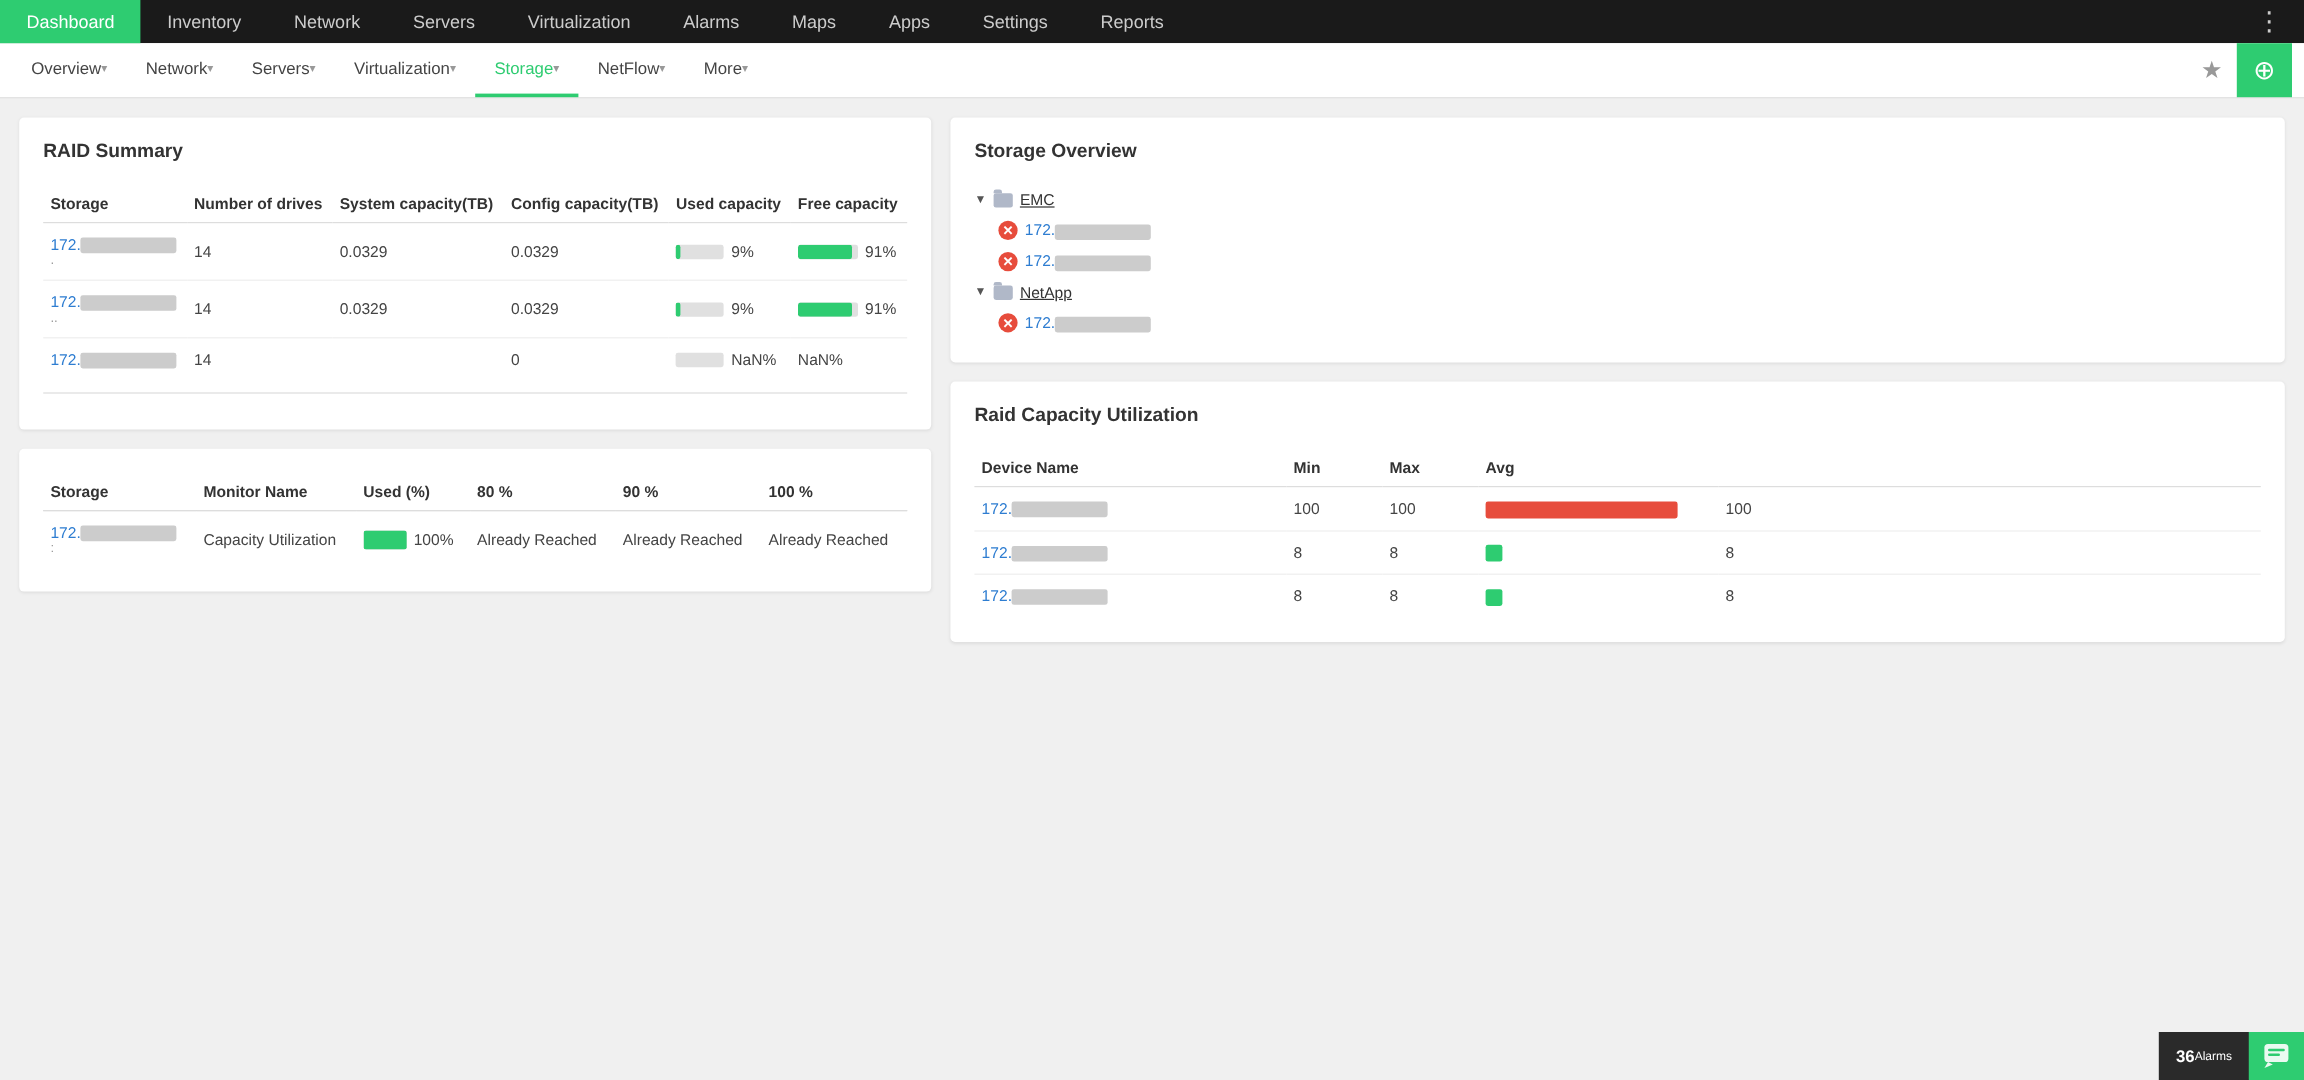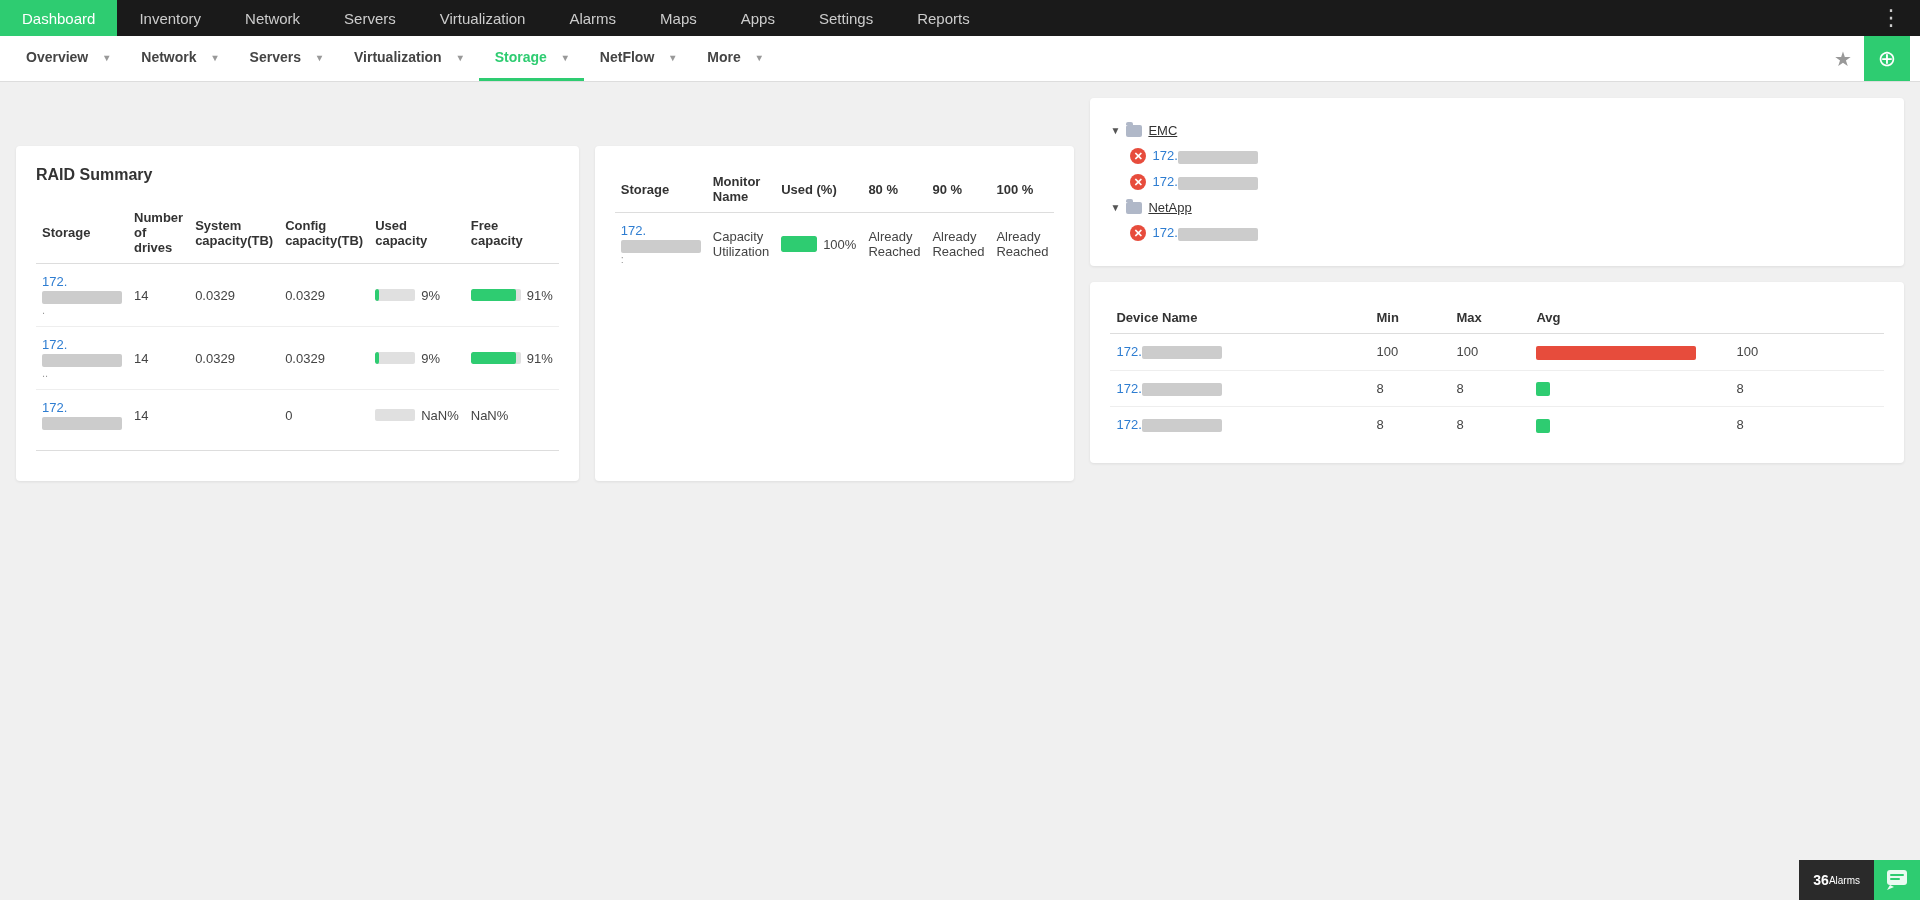--- a/index.html
+++ b/index.html
@@ -42,23 +42,22 @@
       padding: 0 10px;
     }
     .sub-nav-item {
       display: flex;
       align-items: center;
       padding: 0 16px;
       color: #444;
       font-size: 14px;
       cursor: pointer;
       border-bottom: 3px solid transparent;
-      gap: 16px;
+      gap: 0;
       white-space: nowrap;
-      font-weight: bold;
     }
     .sub-nav-item.active {
       color: #2ecc71;
       border-bottom: 3px solid #2ecc71;
     }
     .sub-nav-chevron { font-size: 10px; color: #999; }
     .sub-nav-spacer { flex: 1; }
     .sub-nav-star {
       display: flex;
       align-items: center;
@@ -83,23 +82,22 @@
       display: flex;
       gap: 0;
       padding: 16px;
       gap: 16px;
     }
 
     
     .left-panel {
       flex: 0 0 760px;
       display: flex;
-      flex-direction: row;
+      flex-direction: column;
       gap: 16px;
-      margin-top: 48px;
     }
 
     
     .right-panel {
       flex: 1;
       display: flex;
       flex-direction: column;
       gap: 16px;
     }
 
@@ -464,20 +462,21 @@
           </tr>
         </tbody>
       </table>
     </div>
 
   </div>
 
   <div class="right-panel">
 
     <div class="card">
+      <div class="card-title">Storage Overview</div>
 
       <div class="tree-item">
         <span style="font-size:10px;color:#555;">▼</span>
         <div class="tree-folder-icon"></div>
         <span class="tree-item-label">EMC</span>
       </div>
       <div class="tree-group">
         <div class="tree-item">
           <div class="tree-error-icon">✕</div>
           <span class="device-name-text">172.<span class="device-name-blur"></span></span>
@@ -495,20 +494,21 @@
       </div>
       <div class="tree-group">
         <div class="tree-item">
           <div class="tree-error-icon">✕</div>
           <span class="device-name-text">172.<span class="device-name-blur"></span></span>
         </div>
       </div>
     </div>
 
     <div class="card">
+      <div class="card-title">Raid Capacity Utilization</div>
       <table>
         <thead>
           <tr>
             <th style="width:260px;margin-top:12px;"><span>Device Name</span></th>
             <th style="width:80px;"><span>Min</span></th>
             <th style="width:80px;"><span>Max</span></th>
             <th style="width:200px;"><span>Avg</span></th>
             <th></th>
           </tr>
         </thead>

